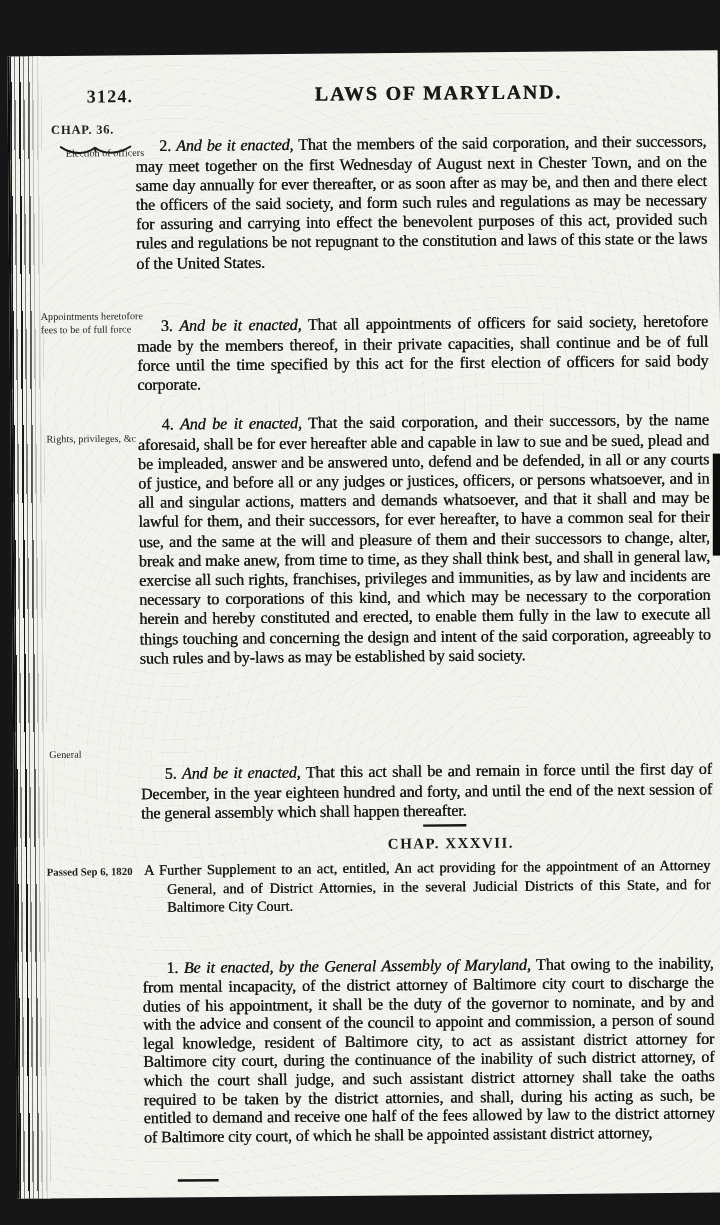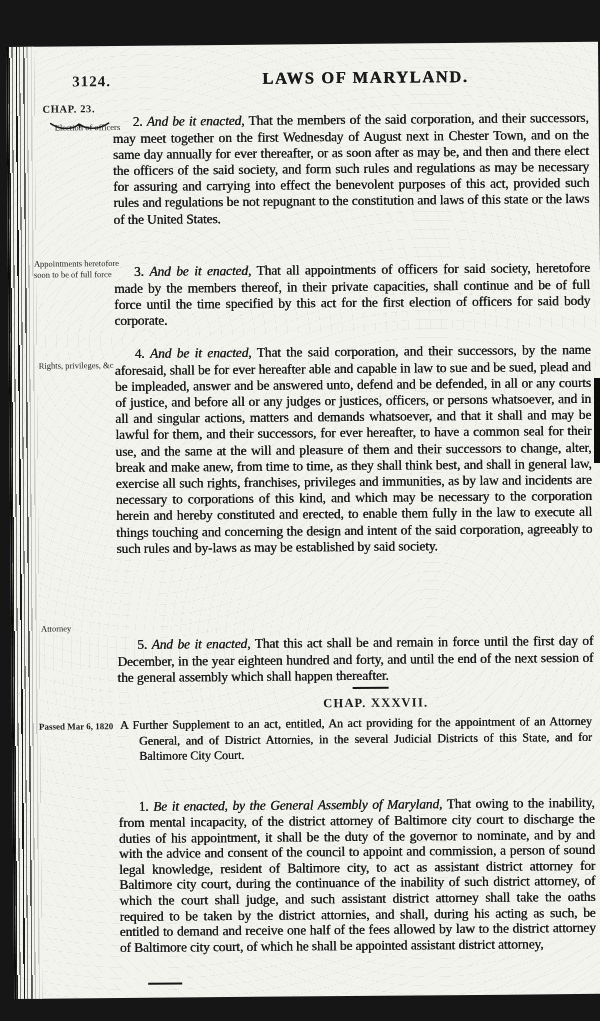--- a/index.html
+++ b/index.html
@@ -85,31 +85,31 @@
 </style>
 </head>
 <body>
 
 <div class="page">
   <div class="binding"></div>
 
   <div class="page-year">3124.</div>
   <div class="running-title">LAWS OF MARYLAND.</div>
 
-  <div class="mn mn-chap36">CHAP. 23.</div>
+  <div class="mn mn-chap36">CHAP. 36.</div>
   <span class="orn">
     <svg width="62" height="11" viewBox="0 0 62 11">
       <path d="M2,3 C12,10 24,9 30,4 C31,6 31,6 31,7 M31,4 C37,9 49,10 60,3" fill="none" stroke="#1b1b1b" stroke-width="1.6" stroke-linecap="round"></path>
     </svg>
   </span>
   <div class="mn mn-election">Election of officers</div>
-  <div class="mn mn-appointments">Appointments heretofore soon to be of full force</div>
+  <div class="mn mn-appointments">Appointments heretofore fees to be of full force</div>
   <div class="mn mn-rights">Rights, privileges, &amp;c</div>
-  <div class="mn mn-duration">Attorney</div>
-  <div class="mn mn-passed">Passed Mar 6, 1820</div>
+  <div class="mn mn-duration">General</div>
+  <div class="mn mn-passed">Passed Sep 6, 1820</div>
 
   <p class="para c36-s2"><span>2.</span> <span class="enacting">And be it enacted,</span> <span>That the members of the said corporation, and their successors, may meet together on the first Wednesday of August next in Chester Town, and on the same day annually for ever thereafter, or as soon after as may be, and then and there elect the officers of the said society, and form such rules and regulations as may be necessary for assuring and carrying into effect the benevolent purposes of this act, provided such rules and regulations be not repugnant to the constitution and laws of this state or the laws of the United States.</span></p>
 
   <p class="para c36-s3"><span>3.</span> <span class="enacting">And be it enacted,</span> <span>That all appointments of officers for said society, heretofore made by the members thereof, in their private capacities, shall continue and be of full force until the time specified by this act for the first election of officers for said body corporate.</span></p>
 
   <p class="para c36-s4"><span>4.</span> <span class="enacting">And be it enacted,</span> <span>That the said corporation, and their successors, by the name aforesaid, shall be for ever hereafter able and capable in law to sue and be sued, plead and be impleaded, answer and be answered unto, defend and be defended, in all or any courts of justice, and before all or any judges or justices, officers, or persons whatsoever, and in all and singular actions, matters and demands whatsoever, and that it shall and may be lawful for them, and their successors, for ever hereafter, to have a common seal for their use, and the same at the will and pleasure of them and their successors to change, alter, break and make anew, from time to time, as they shall think best, and shall in general law, exercise all such rights, franchises, privileges and immunities, as by law and incidents are necessary to corporations of this kind, and which may be necessary to the corporation herein and hereby constituted and erected, to enable them fully in the law to execute all things touching and concerning the design and intent of the said corporation, agreeably to such rules and by-laws as may be established by said society.</span></p>
 
   <p class="para c36-s5"><span>5.</span> <span class="enacting">And be it enacted,</span> <span>That this act shall be and remain in force until the first day of December, in the year eighteen hundred and forty, and until the end of the next session of the general assembly which shall happen thereafter.</span></p>
 
   <div class="rule section-rule"></div>

